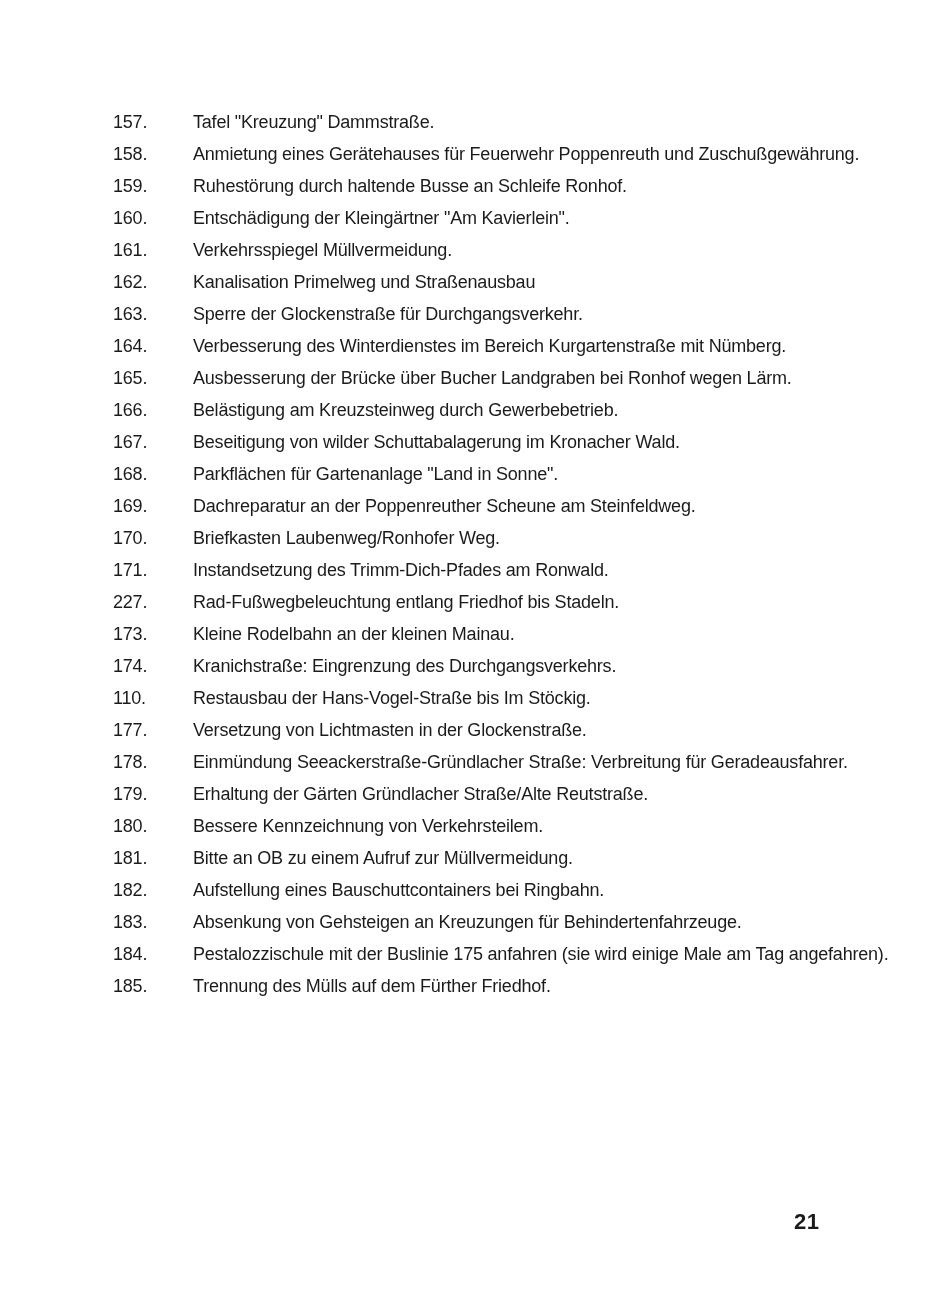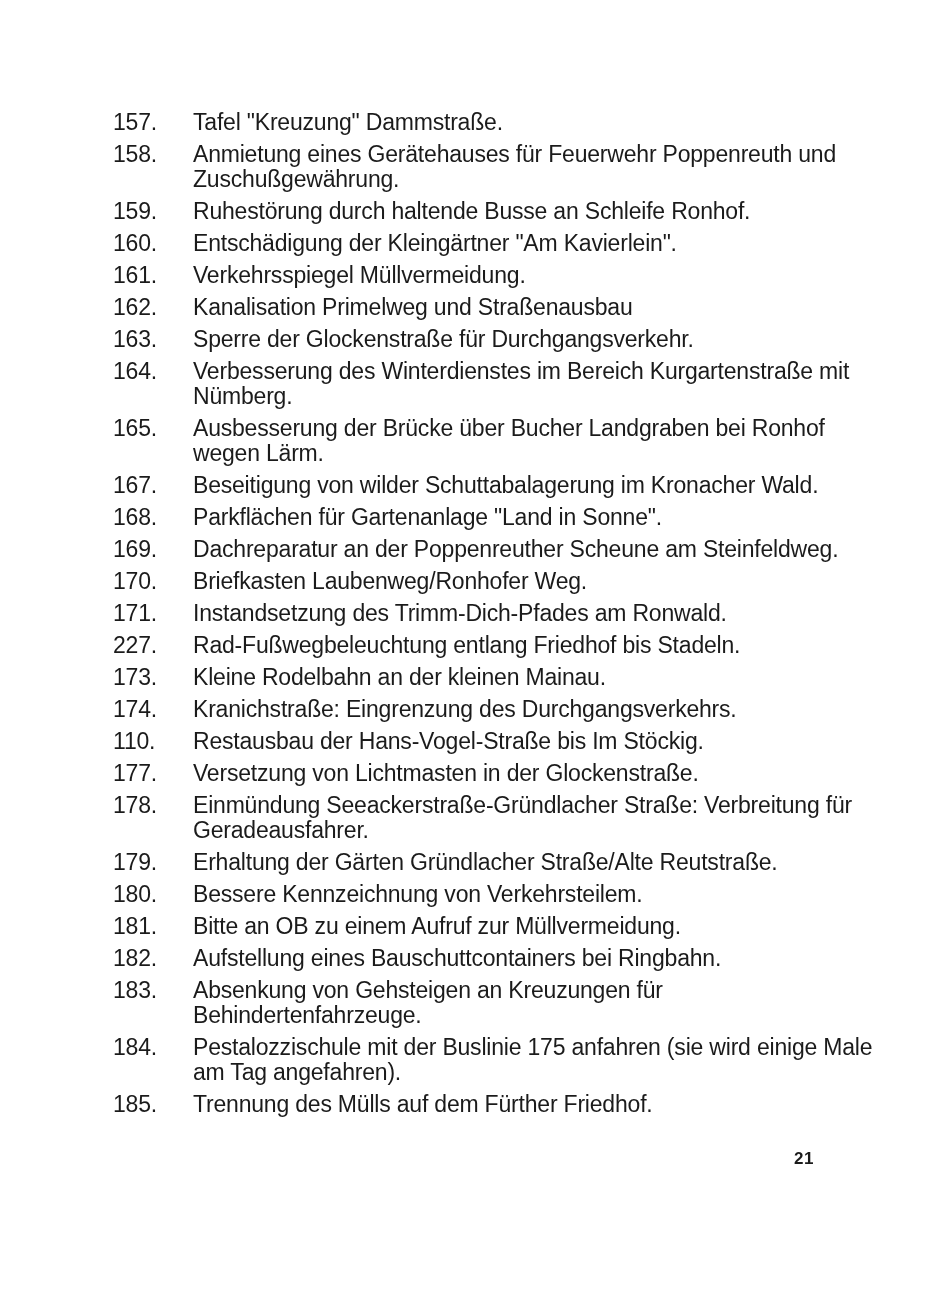--- a/index.html
+++ b/index.html
@@ -22,40 +22,40 @@
   }
   .list {
     position: absolute;
     top: 110px;
     left: 113px;
     right: 55px;
   }
   .row {
     display: flex;
     align-items: flex-start;
-    font-size: 23px;
+    font-size: 18px;
     line-height: 25px;
     margin-bottom: 7px;
     letter-spacing: -0.2px;
   }
   .num {
     flex: 0 0 80px;
     width: 80px;
   }
   .txt {
     flex: 1 1 auto;
   }
   .txt .cont {
     margin-left: -33px;
   }
   .page-number {
     position: absolute;
-    top: 1149px;
+    top: 1209px;
     left: 794px;
-    font-size: 17px;
+    font-size: 22px;
     font-weight: bold;
     letter-spacing: 0.5px;
   }
 </style>
 </head>
 <body>
 
 <div class="page">
   <div class="list" id="item-list">
       <div class="row">
@@ -106,20 +106,26 @@
           <div>Verbesserung des Winterdienstes im Bereich Kurgartenstraße mit Nümberg.</div>
         </span>
       </div>
       <div class="row">
         <span class="num">165.</span>
         <span class="txt">
           <div>Ausbesserung der Brücke über Bucher Landgraben bei Ronhof wegen Lärm.</div>
         </span>
       </div>
       <div class="row">
+        <span class="num">166.</span>
+        <span class="txt">
+          <div>Belästigung am Kreuzsteinweg durch Gewerbebetrieb.</div>
+        </span>
+      </div>
+      <div class="row">
         <span class="num">167.</span>
         <span class="txt">
           <div>Beseitigung von wilder Schuttabalagerung im Kronacher Wald.</div>
         </span>
       </div>
       <div class="row">
         <span class="num">168.</span>
         <span class="txt">
           <div>Parkflächen für Gartenanlage "Land in Sonne".</div>
         </span>

